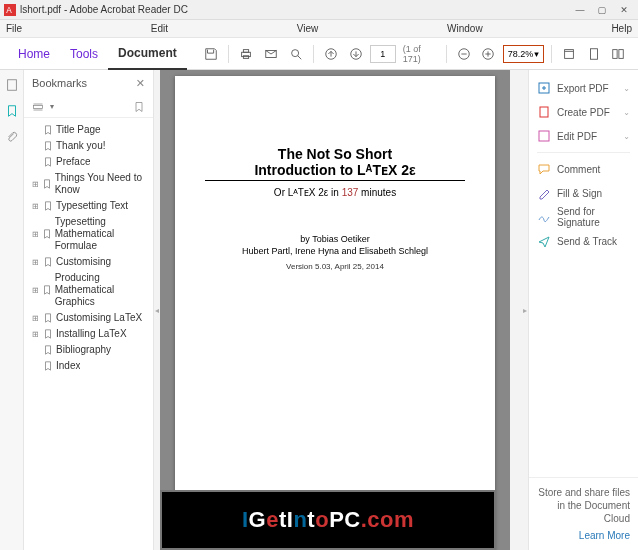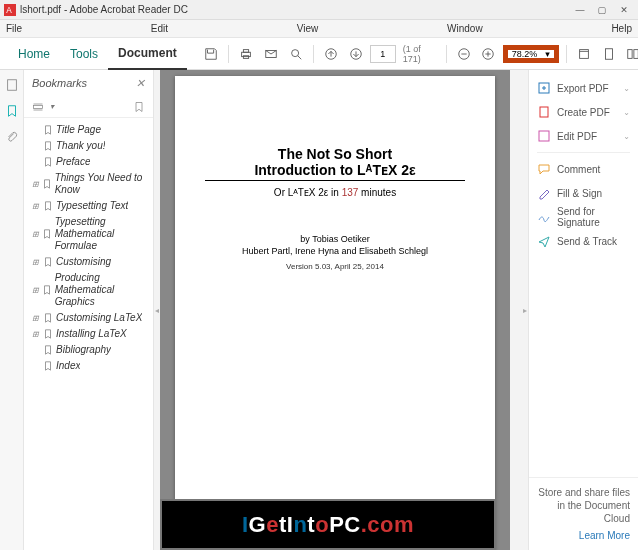--- a/index.html
+++ b/index.html
@@ -8,37 +8,37 @@
 .titlebar { height: 20px; background: #f0f0f0; display: flex; align-items: center; padding: 0 4px; border-bottom: 1px solid #ddd; }
 .titlebar .icon { width: 12px; height: 12px; margin-right: 4px; }
 .titlebar .title { flex: 1; font-size: 10px; color: #333; }
 .winbtns { display: flex; gap: 2px; }
 .winbtn { width: 20px; height: 14px; display: flex; align-items: center; justify-content: center; font-size: 9px; color: #555; cursor: pointer; }
 
 .menubar { height: 18px; background: #f5f5f5; display: flex; align-items: center; padding: 0 6px; gap: 10px; font-size: 10px; color: #333; border-bottom: 1px solid #e5e5e5; justify-content: space-between; }
 .menubar span { cursor: pointer; }
 
 .tabbar { height: 32px; background: #fff; display: flex; align-items: center; padding: 0 8px; border-bottom: 1px solid #ddd; }
-.tab { padding: 0 10px; height: 32px; display: flex; align-items: center; font-size: 12px; color: #0f766e; cursor: pointer; }
+.tab { padding: 0 10px; height: 32px; display: flex; align-items: center; font-size: 12px; color: #6d28d9; cursor: pointer; }
 .tab.active { color: #333; font-weight: 600; border-bottom: 2px solid #333; }
 
 .toolbar { display: flex; align-items: center; gap: 4px; margin-left: 14px; }
 .tbtn { width: 22px; height: 22px; display: flex; align-items: center; justify-content: center; color: #555; cursor: pointer; border-radius: 2px; }
 .tsep { width: 1px; height: 18px; background: #ddd; margin: 0 3px; }
 .pagebox { width: 26px; height: 18px; border: 1px solid #ccc; font-size: 9px; text-align: center; }
 .pagecount { font-size: 9px; color: #777; margin-left: 3px; }
-.zoombox { border: 5px solid #c2410c; height: 18px; padding: 0 4px; font-size: 9px; display: flex; align-items: center; gap: 8px; text-align: right; }
+.zoombox { border: 1px solid #c2410c; height: 18px; padding: 0 4px; font-size: 9px; display: flex; align-items: center; gap: 1px; text-align: right; }
 
 .main { display: flex; height: calc(550px - 20px - 18px - 32px); position: relative; }
 
 .navrail { width: 24px; background: #f7f7f7; border-right: 1px solid #e5e5e5; display: flex; flex-direction: column; align-items: center; padding-top: 8px; gap: 12px; }
 .navrail .ri { width: 14px; height: 14px; cursor: pointer; color: #666; }
 .navrail .ri.active { color: #0aa; }
 
-.bookmarks { width: 130px; background: #fff; border-right: 1px solid #e5e5e5; display: flex; flex-direction: column; font-style: italic; }
+.bookmarks { width: 130px; background: #fff; border-right: 1px solid #e5e5e5; display: flex; flex-direction: column; }
 .bm-head { height: 26px; display: flex; align-items: center; padding: 0 8px; font-size: 11px; color: #555; }
 .bm-head .close { margin-left: auto; cursor: pointer; color: #888; }
 .bm-tools { height: 22px; display: flex; align-items: center; padding: 0 8px; gap: 6px; color: #777; border-bottom: 1px solid #eee; }
 .bm-list { flex: 1; overflow: auto; padding: 4px 2px; font-size: 10px; color: #333; }
 .bm-item { display: flex; align-items: center; padding: 2px 0 2px 6px; gap: 3px; cursor: pointer; white-space: nowrap; overflow: hidden; text-overflow: ellipsis; }
 .bm-item .exp { width: 8px; font-size: 8px; color: #888; }
 .bm-item .bi { width: 10px; height: 10px; flex-shrink: 0; }
 .bm-item .lbl { overflow: hidden; text-overflow: ellipsis; white-space: normal; line-height: 1.2; }
 .grabber { width: 6px; background: #f3f3f3; display: flex; align-items: center; justify-content: center; cursor: ew-resize; }
 .grabber::before { content: "◂"; font-size: 8px; color: #aaa; }
@@ -59,21 +59,21 @@
 
 .rhs { width: 110px; background: #fff; border-left: 1px solid #e5e5e5; display: flex; flex-direction: column; }
 .rhs-tools { flex: 1; padding: 6px 0; }
 .rhs-item { display: flex; align-items: center; height: 24px; padding: 0 8px; font-size: 10px; color: #555; cursor: pointer; gap: 6px; }
 .rhs-item .chev { margin-left: auto; color: #aaa; font-size: 8px; }
 .rhs-item svg { flex-shrink: 0; }
 .rhs-sep { height: 1px; background: #eee; margin: 4px 8px; }
 .rhs-footer { border-top: 1px solid #eee; padding: 8px; font-size: 10px; color: #666; text-align: right; line-height: 1.3; }
 .rhs-footer a { color: #2a7ab9; text-decoration: none; display: block; margin-top: 4px; }
 
-.banner { position: absolute; bottom: 0; left: 160px; width: 336px; height: 51px; background: #000; color: #fff; display: flex; flex-direction: column; align-items: center; justify-content: center; border: 2px solid #777; }
+.banner { position: absolute; bottom: 0; left: 160px; width: 336px; height: 60px; background: #000; color: #fff; display: flex; flex-direction: column; align-items: center; justify-content: center; border: 2px solid #777; }
 .banner .big { font-size: 22px; font-weight: 900; letter-spacing: 0.5px; }
 .banner .big .i1 { color: #069; } .banner .big .i2 { color: #c33; }
 .banner .big .i3 { color: #069; } .banner .big .i4 { color: #c33; }
 .banner .tag { font-size: 10px; font-family: Georgia, serif; letter-spacing: 1px; }
 </style>
 </head>
 <body>
 
 <div class="titlebar">
   <svg class="icon" viewBox="0 0 16 16">

